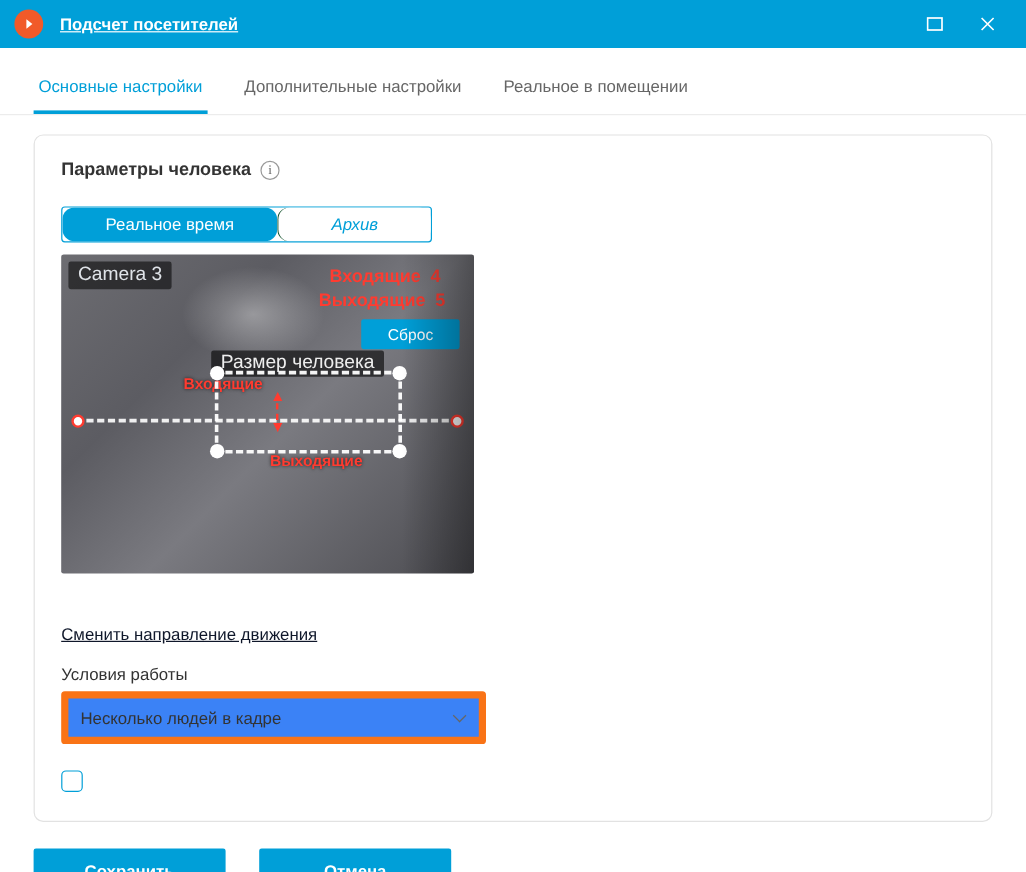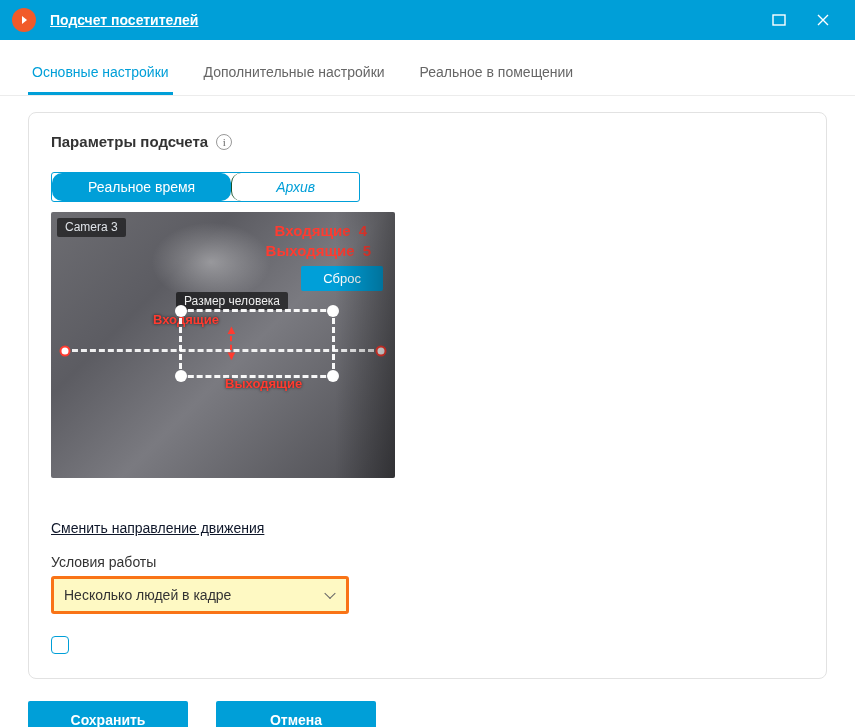--- a/index.html
+++ b/index.html
@@ -119,42 +119,42 @@
   }
   .video-area::after{
     content:"";
     position:absolute; right:0; top:0; bottom:0; width:60px;
     background: linear-gradient(90deg, rgba(0,0,0,0) 0%, rgba(0,0,0,0.35) 100%);
   }
   .cam-label {
     position:absolute; top:6px; left:6px;
     background: rgba(0,0,0,0.55);
     color:#dfe3e8;
-    font-size:12px;
+    font-size:16px;
     padding: 2px 8px 3px 8px;
     border-radius:2px;
   }
   .overlay-text {
     position:absolute;
     font-weight:700;
     color:#ff3b30;
   }
   .overlay-in { top:10px; right:28px; font-size:15px; }
   .overlay-in .num, .overlay-out .num { margin-left: 8px; }
   .overlay-out { top:30px; right:24px; font-size:15px; }
   .reset-btn {
     position:absolute; top:54px; right:12px;
     background:#009fd8; color:#fff; border:none;
     padding: 5px 22px; font-size:13px; cursor:pointer;
     border-radius:2px;
   }
   .size-label {
     position:absolute; top:80px; left:125px;
     background: rgba(0,0,0,0.6);
-    color:#eee; font-size:12px;
+    color:#eee; font-size:16px;
     padding: 2px 8px; border-radius:2px;
   }
   .counting-line {
     position:absolute;
     left:12px; right:12px; top:137px;
     height:0;
     border-top: 3px dashed rgba(255,255,255,0.9);
   }
   .line-handle { position:absolute; width:11px; height:11px; border-radius:50%; background:#fff; border:2px solid #ff3b30; transform:translate(-50%,-50%); }
   .lh-left { left:14px; top:139px; }
@@ -185,25 +185,25 @@
     position:absolute; left:174px; top:112px;
     color:#ff3b30; font-size:13px; line-height:12px;
     display:flex; flex-direction:column; align-items:center; gap:0;
   }
   .link {
     color:#0f172a; text-decoration: underline; cursor:pointer; display:inline-block;
   }
   .spacer-L { height: 42px; }
   .field-label { margin: 18px 0 6px 0; color:#333; }
   .select {
-    width: 298px;
-    border: 3px solid #f97316;
+    width: 354px;
+    border: 6px solid #f97316;
     border-radius: 3px;
     padding: 8px 34px 8px 10px;
-    background: #fef9c3;
+    background: #3b82f6;
     position: relative;
     cursor: pointer;
     font-size:14px;
   }
   .select::after {
     content:"";
     position:absolute; right:12px; top:50%;
     width:7px; height:7px;
     border-right:1.4px solid #666;
     border-bottom:1.4px solid #666;
@@ -260,21 +260,21 @@
   <div class="tabs">
     <div class="tab active">Основные настройки</div>
     <div class="tab">Дополнительные настройки</div>
     <div class="tab">Реальное в помещении</div>
   </div>
 
   <div class="content-wrap">
     <div class="card">
 
       <div class="card-header">
-        <span class="card-header-title">Параметры подсчета</span>
+        <span class="card-header-title">Параметры человека</span>
         <span class="info-icon">i</span>
       </div>
 
       <div class="seg">
         <div class="seg-btn active">Реальное время</div>
         <div class="seg-btn">Архив</div>
       </div>
 
       <div class="video-area">
         <div class="cam-label">Camera 3</div>

